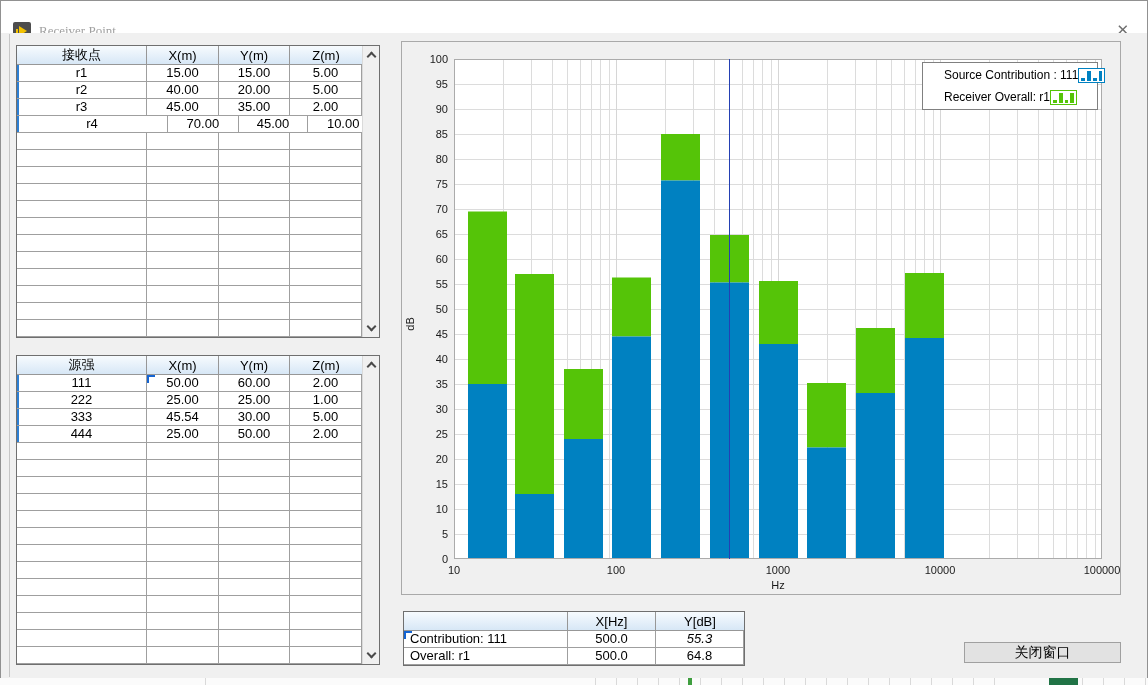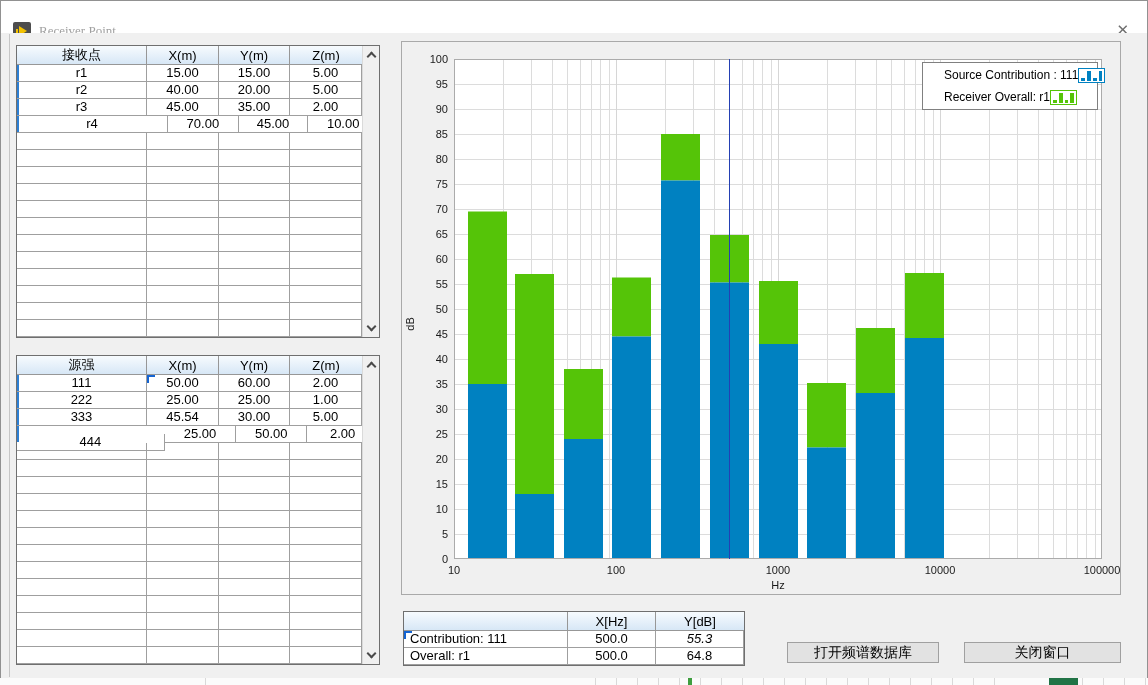--- a/index.html
+++ b/index.html
@@ -216,21 +216,21 @@
       </div>
       <div class="tbl-row">
         <div class="row-marker"></div>
         <div class="tbl-cell" style="width: 130px;">333</div>
         <div class="tbl-cell" style="width: 72px;">45.54</div>
         <div class="tbl-cell" style="width: 71px;">30.00</div>
         <div class="tbl-cell" style="width: 72px;">5.00</div>
       </div>
       <div class="tbl-row">
         <div class="row-marker"></div>
-        <div class="tbl-cell" style="width: 148px; margin-top: 8px;">444</div>
+        <div class="tbl-cell" style="width: 130px;">444</div>
         <div class="tbl-cell" style="width: 72px;">25.00</div>
         <div class="tbl-cell" style="width: 71px;">50.00</div>
         <div class="tbl-cell" style="width: 72px;">2.00</div>
       </div>
       <div class="tbl-row">
         <div class="tbl-cell" style="width: 130px;">&nbsp;</div>
         <div class="tbl-cell" style="width: 72px;">&nbsp;</div>
         <div class="tbl-cell" style="width: 71px;">&nbsp;</div>
         <div class="tbl-cell" style="width: 72px;">&nbsp;</div>
       </div>
@@ -453,21 +453,20 @@
         <div class="tbl-cell" style="width: 88px;">500.0</div>
         <div class="tbl-cell" style="width: 88px; font-style: italic;">55.3</div>
       </div>
       <div class="tbl-row">
         <div class="tbl-cell al" style="width: 164px;">Overall: r1</div>
         <div class="tbl-cell" style="width: 88px;">500.0</div>
         <div class="tbl-cell" style="width: 88px;">64.8</div>
       </div>
     </div>
 
-  <button class="btn" style="left:786px;top:641px;width:152px;">打开频谱数据库</button>
   <button class="btn" style="left:963px;top:641px;width:157px;">关闭窗口</button>
 </div>
 
 <div class="strip">
   <div class="vline"></div>
   <div class="grid1"></div>
   <div class="cell"></div>
   <div class="grid2"></div>
   <div class="check"></div>
 </div>

